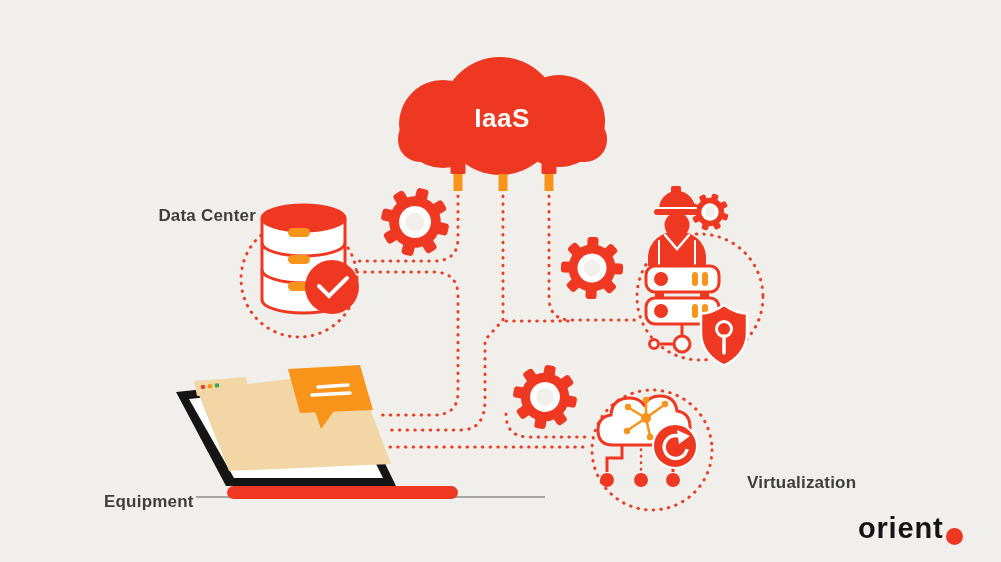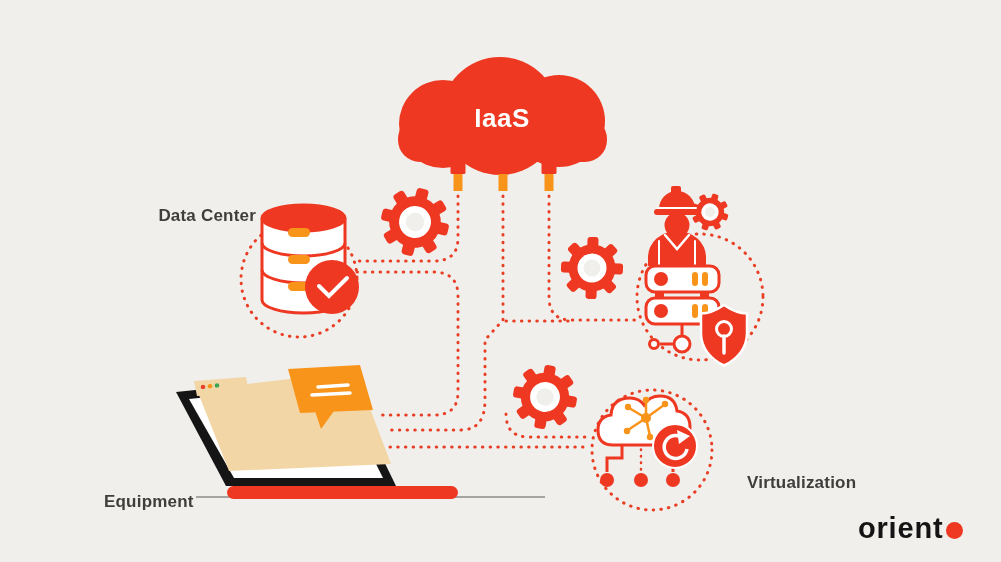--- a/index.html
+++ b/index.html
@@ -38,21 +38,21 @@
   }
   .label span{display:block;}
   .lbl-dc{left:118px;top:206px;width:138px;text-align:right;}
   .lbl-se{left:748px;top:207px;width:130px;text-align:left;}
   .lbl-eq{left:104px;top:492px;}
   .lbl-vi{left:740px;top:473px;margin-left:7px;}
   .iaas{
     position:absolute;left:397px;top:103px;width:210px;text-align:center;
     color:#fff;font-size:26px;font-weight:700;letter-spacing:.5px;
   }
-  .logo{position:absolute;left:858px;top:511px;display:flex;align-items:center;}
+  .logo{position:absolute;left:858px;top:511px;display:flex;align-items:flex-end;}
   .logo .word{color:var(--black);font-size:29px;font-weight:800;letter-spacing:.8px;line-height:34px;}
   .logo .dotmark{width:17px;height:17px;border-radius:50%;background:var(--red);margin:4px 0 0 3px;}
 </style>
 </head>
 <body>
 
 <div class="canvas">
 
   <svg width="1001" height="562" viewBox="0 0 1001 562">
     <defs>

